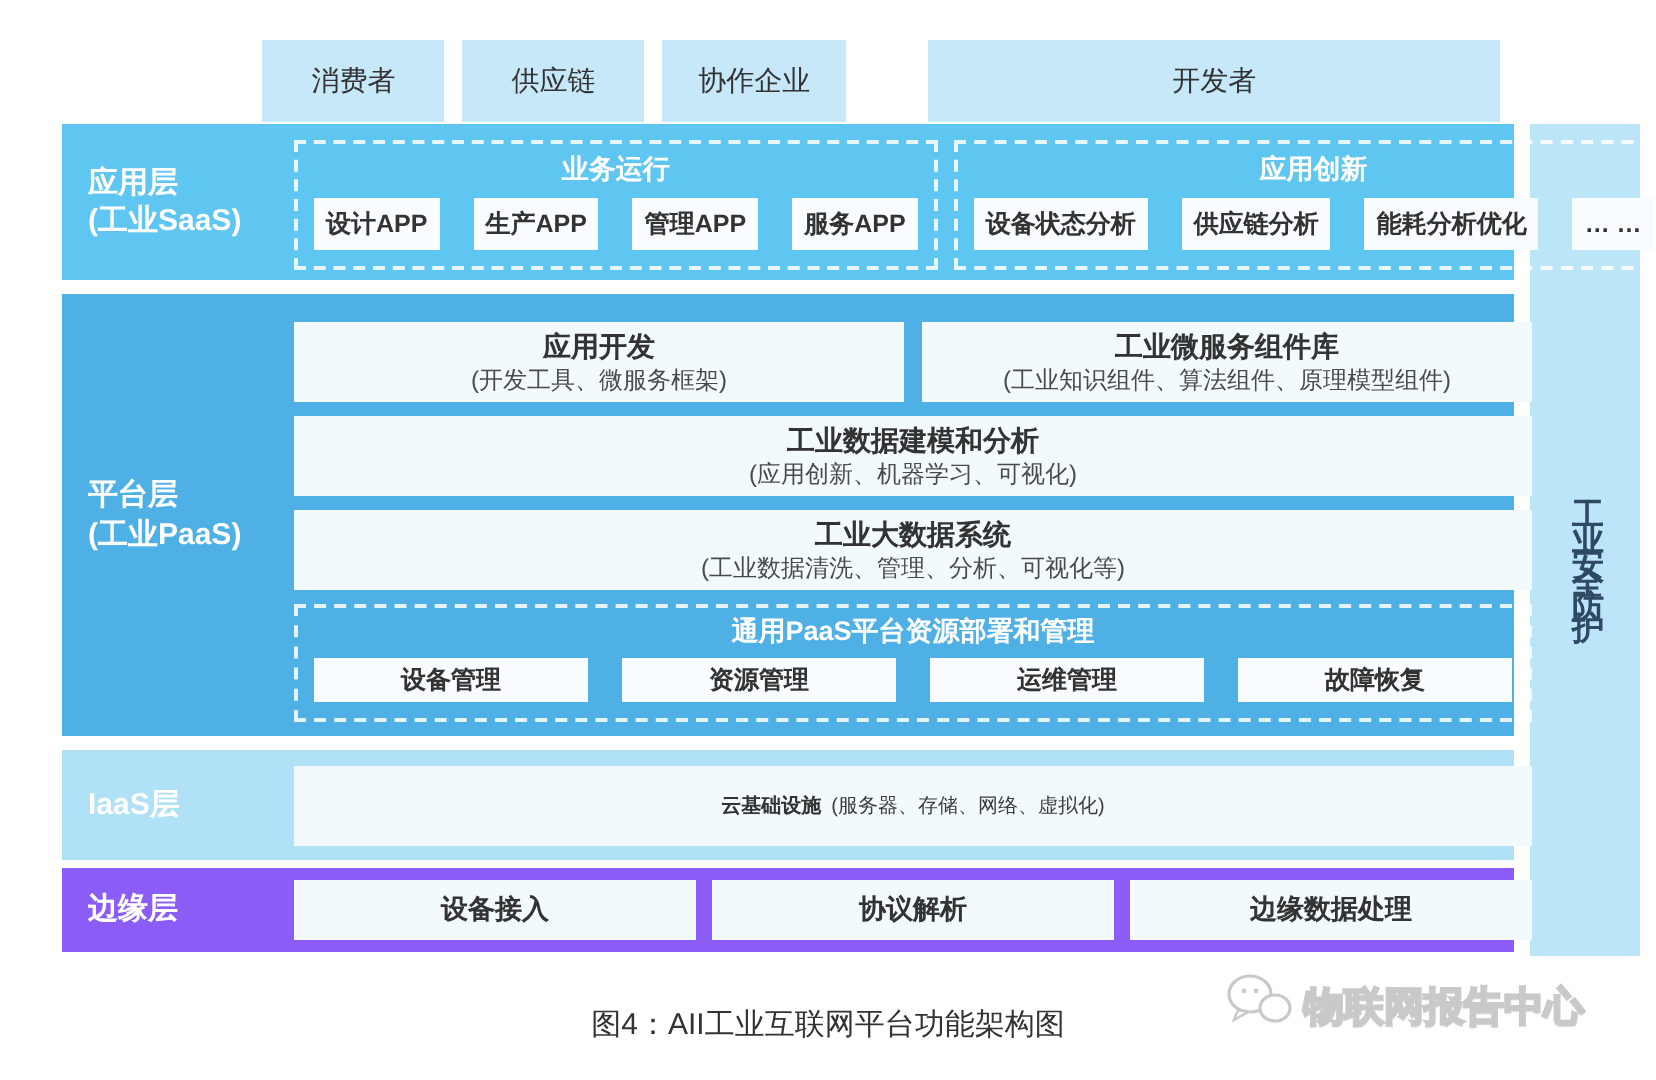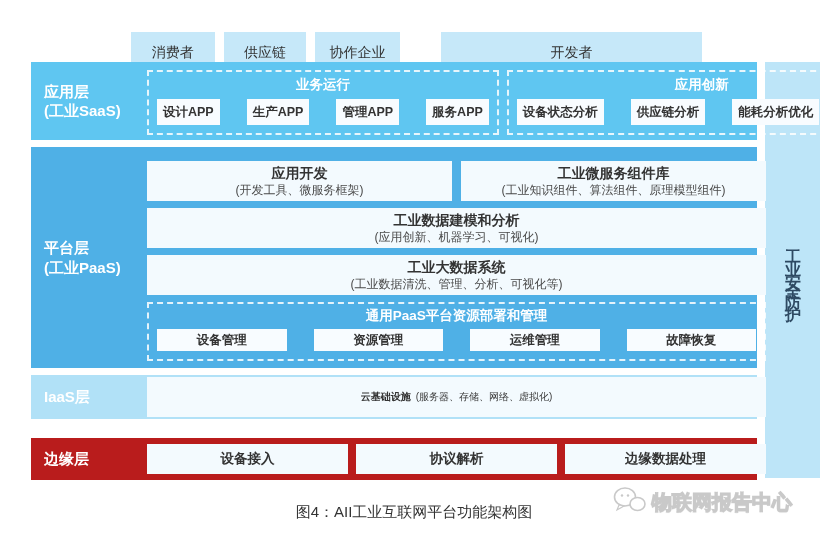--- a/index.html
+++ b/index.html
@@ -1,42 +1,42 @@
 <!DOCTYPE html>
 <html><head>
 <meta charset="utf-8">
 <style>
   html,body{margin:0;padding:0;background:#fff;}
   .page{
     position:relative;width:828px;height:540px;background:#ffffff;
     font-family:"Liberation Sans","DejaVu Sans",sans-serif;color:#333;overflow:hidden;
   }
   
-  .top-row{position:absolute;left:131px;top:32px;width:571px;height:41px;display:flex;gap:9px;border-radius:20px;}
+  .top-row{position:absolute;left:131px;top:20px;width:619px;height:41px;display:flex;gap:9px;border-radius:20px;}
   .top-box{background:#C6E8F9;display:flex;align-items:center;justify-content:center;
     font-size:14px;color:#333;}
   .top-box.w1{flex:97 0 0;} .top-box.w2{flex:96 0 0;} .top-box.w3{flex:98 0 0;} .top-box.w4{flex:303 0 0;margin-left:32px;}
   
   .body-row{position:absolute;left:31px;top:62px;display:flex;}
   .bands{width:726px;display:flex;flex-direction:column;}
   .band{position:relative;width:726px;box-sizing:border-box;}
   .band.saas{height:78px;background:#5FC6F1;}
   .band.paas{height:221px;background:#4FB0E6;margin-top:7px;}
-  .band.iaas{height:44px;background:#B1E1F7;margin-top:7px;}
-  .band.edge{height:42px;background:#b91c1c;margin-top:19px;}
+  .band.iaas{height:55px;background:#B1E1F7;margin-top:7px;}
+  .band.edge{height:42px;background:#8b5cf6;margin-top:4px;}
   .band-label{position:absolute;left:13px;top:0;bottom:0;width:95px;display:flex;
     flex-direction:column;justify-content:center;color:#fff;font-weight:bold;
     font-size:15px;line-height:1.3;}
   .band-content{position:absolute;left:116px;top:0;bottom:0;width:619px;box-sizing:border-box;}
   
   .dashed-group{border:2px dashed rgba(255,255,255,.85);box-sizing:border-box;
     display:flex;flex-direction:column;}
   .group-title{color:#fff;font-weight:bold;font-size:13.5px;text-align:center;
     padding:4px 0 5px;}
-  .group-items{display:flex;gap:27px;padding:0 8px;flex:1;}
+  .group-items{display:flex;gap:17px;padding:0 8px;flex:1;}
   .chip{background:#F8FCFF;color:#333;font-weight:bold;font-size:12.5px;
     display:flex;align-items:center;justify-content:center;flex:1 1 auto;
     padding:0 6px;white-space:nowrap;}
   
   .saas-content{display:flex;gap:8px;padding:8px 0 5px;}
   .saas-content .dashed-group{flex:1 1 0;height:65px;padding-bottom:8px;}
   
   .paas-content{display:flex;flex-direction:column;gap:7px;padding-top:14px;}
   .paas-row{display:flex;gap:9px;}
   .white-card{background:#F3FAFE;height:40px;display:flex;flex-direction:column;

